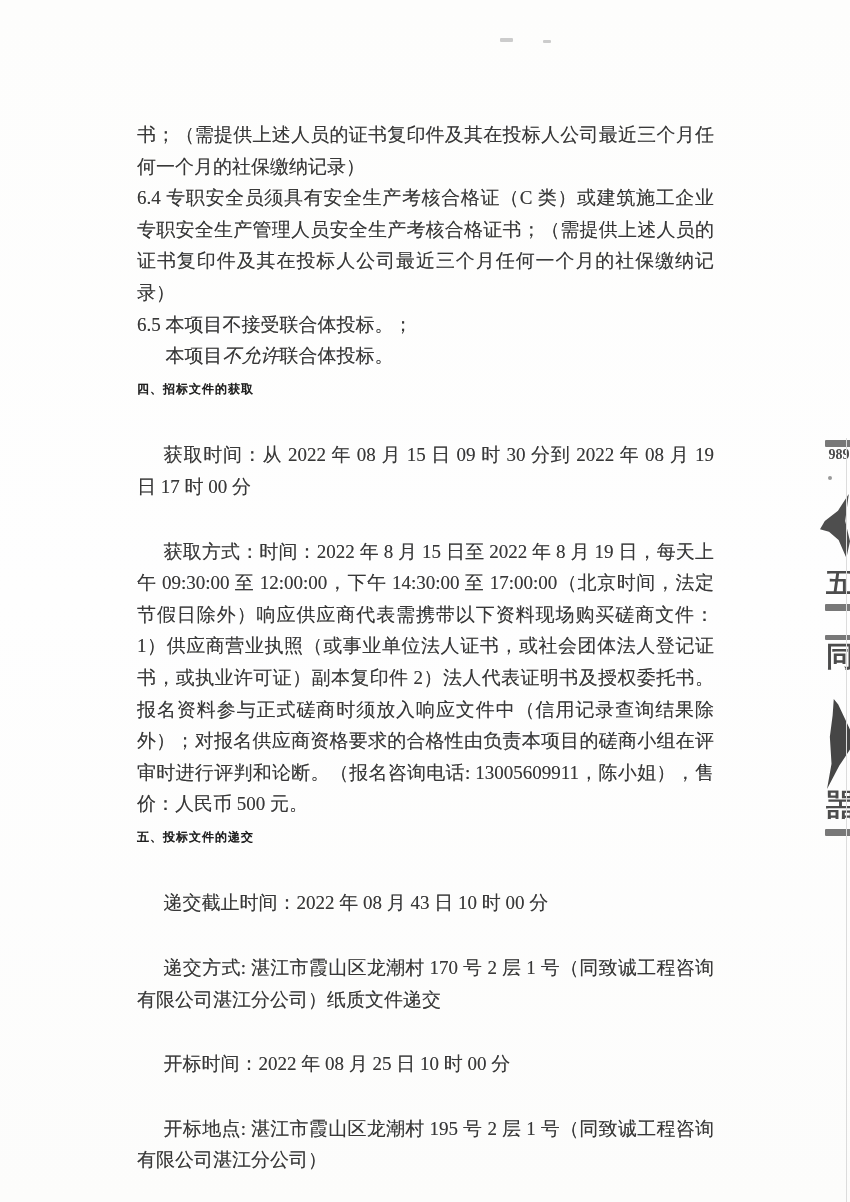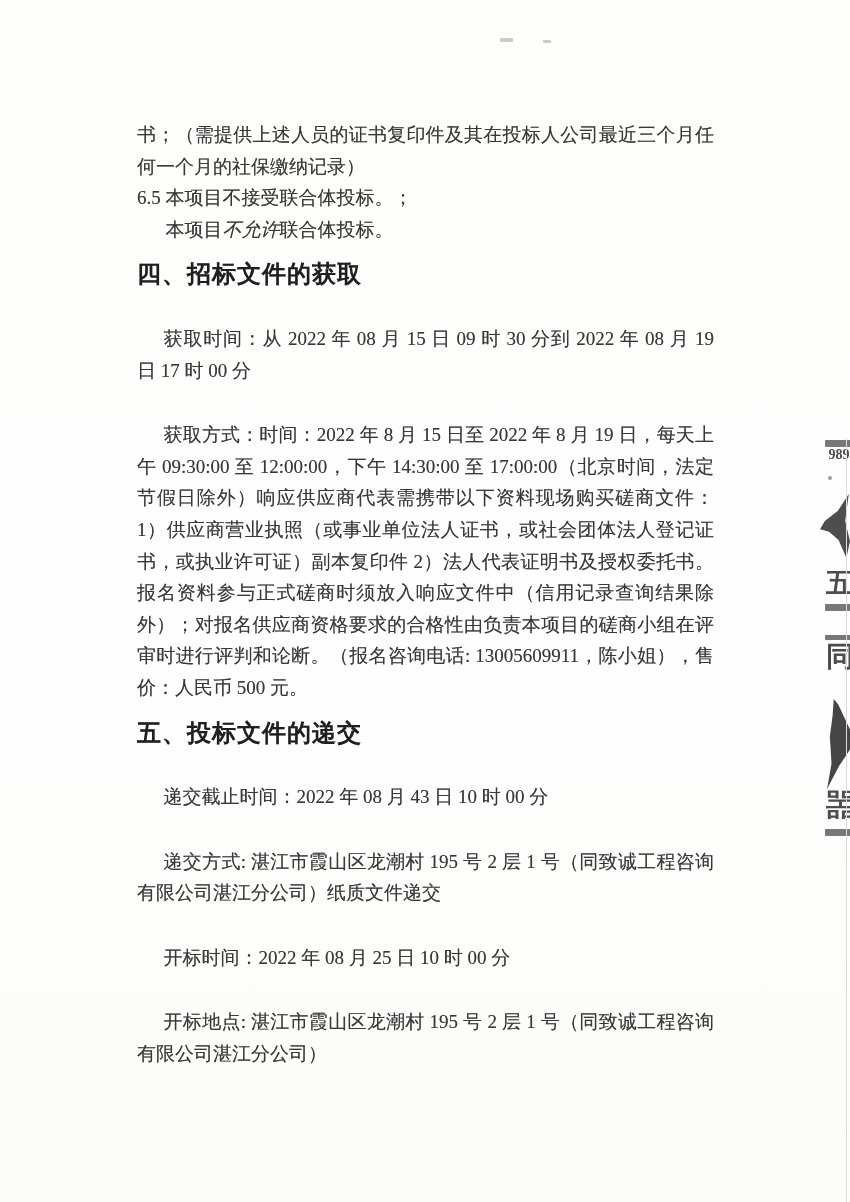--- a/index.html
+++ b/index.html
@@ -23,25 +23,25 @@
     line-height:31.6px;
     color:#383838;
     text-align:justify;
     text-shadow:0 0 0.5px rgba(40,40,40,0.45);
   }
   .para { margin:0; }
   .para.body { text-indent:0; }
   .para.indent { text-indent:1.5em; }
   .para.indent-wrap { text-indent:1.4em;margin-top:33px; }
   .para.heading {
-    font-family:Liberation Sans, sans-serif;
+    font-family:Liberation Mono, monospace;
     font-weight:700;
-    font-size:24px;
+    font-size:12px;
     color:#1f1f1f;
-    margin-top:13px;
+    margin-top:3px;
     margin-bottom:1px;
     letter-spacing:1px;
     text-indent:0;
   }
   .em { font-style:italic; }
 
   
   .edge-zone {
     position:absolute; left:818px; top:0; width:32px; height:1202px;
   }
@@ -76,28 +76,29 @@
   .speck-top {
     position:absolute; background:#cccccc; border-radius:1px;
   }
 </style>
 </head>
 <body>
 
 <div class="page">
   <div class="doc-body">
       <p class="para body"><span>书；（需提供上述人员的证书复印件及其在投标人公司最近三个月任何一个月的社保缴纳记录）</span></p>
+      <p class="para body"><span>6.4 专职安全员须具有安全生产考核合格证（C 类）或建筑施工企业专职安全生产管理人员安全生产考核合格证书；（需提供上述人员的证书复印件及其在投标人公司最近三个月任何一个月的社保缴纳记录）</span></p>
       <p class="para body"><span>6.5 本项目不接受联合体投标。；</span></p>
       <p class="para indent"><span>本项目</span><span class="em">不允许</span><span>联合体投标。</span></p>
       <p class="para heading"><span>四、招标文件的获取</span></p>
       <p class="para indent-wrap"><span>获取时间：从 2022 年 08 月 15 日  09 时 30 分到 2022 年 08 月 19 日  17 时 00 分</span></p>
       <p class="para indent-wrap"><span>获取方式：时间：2022 年 8 月 15 日至 2022 年 8 月 19 日，每天上午 09:30:00 至 12:00:00，下午 14:30:00 至 17:00:00（北京时间，法定节假日除外）响应供应商代表需携带以下资料现场购买磋商文件：1）供应商营业执照（或事业单位法人证书，或社会团体法人登记证书，或执业许可证）副本复印件  2）法人代表证明书及授权委托书。报名资料参与正式磋商时须放入响应文件中（信用记录查询结果除外）；对报名供应商资格要求的合格性由负责本项目的磋商小组在评审时进行评判和论断。（报名咨询电话: 13005609911，陈小姐），售价：人民币 500 元。</span></p>
       <p class="para heading"><span>五、投标文件的递交</span></p>
       <p class="para indent-wrap"><span>递交截止时间：2022 年 08 月 43 日  10 时 00 分</span></p>
-      <p class="para indent-wrap"><span>递交方式: 湛江市霞山区龙潮村 195 号 2 层 1 号（同致诚工程咨询有限公司湛江分公司）纸质文件递交</span></p>
+      <p class="para indent-wrap"><span>递交方式: 湛江市霞山区龙潮村 170 号 2 层 1 号（同致诚工程咨询有限公司湛江分公司）纸质文件递交</span></p>
       <p class="para indent-wrap"><span>开标时间：2022 年 08 月 25 日  10 时 00 分</span></p>
       <p class="para indent-wrap"><span>开标地点: 湛江市霞山区龙潮村 195 号 2 层 1 号（同致诚工程咨询有限公司湛江分公司）</span></p>
     </div>
   <div class="edge-zone">
       <div class="artifact bar" style="top: 440px; height: 7px;"></div>
       <div class="artifact glyph" style="top: 448px; font-size: 14px;">989</div>
       <div class="artifact speck" style="top: 476px; height: 4px;"></div>
       <div class="artifact arrow-left" style="top: 494px; height: 64px;"></div>
       <div class="artifact glyph" style="top: 570px; font-size: 27px;">五</div>
       <div class="artifact bar" style="top: 604px; height: 7px;"></div>

